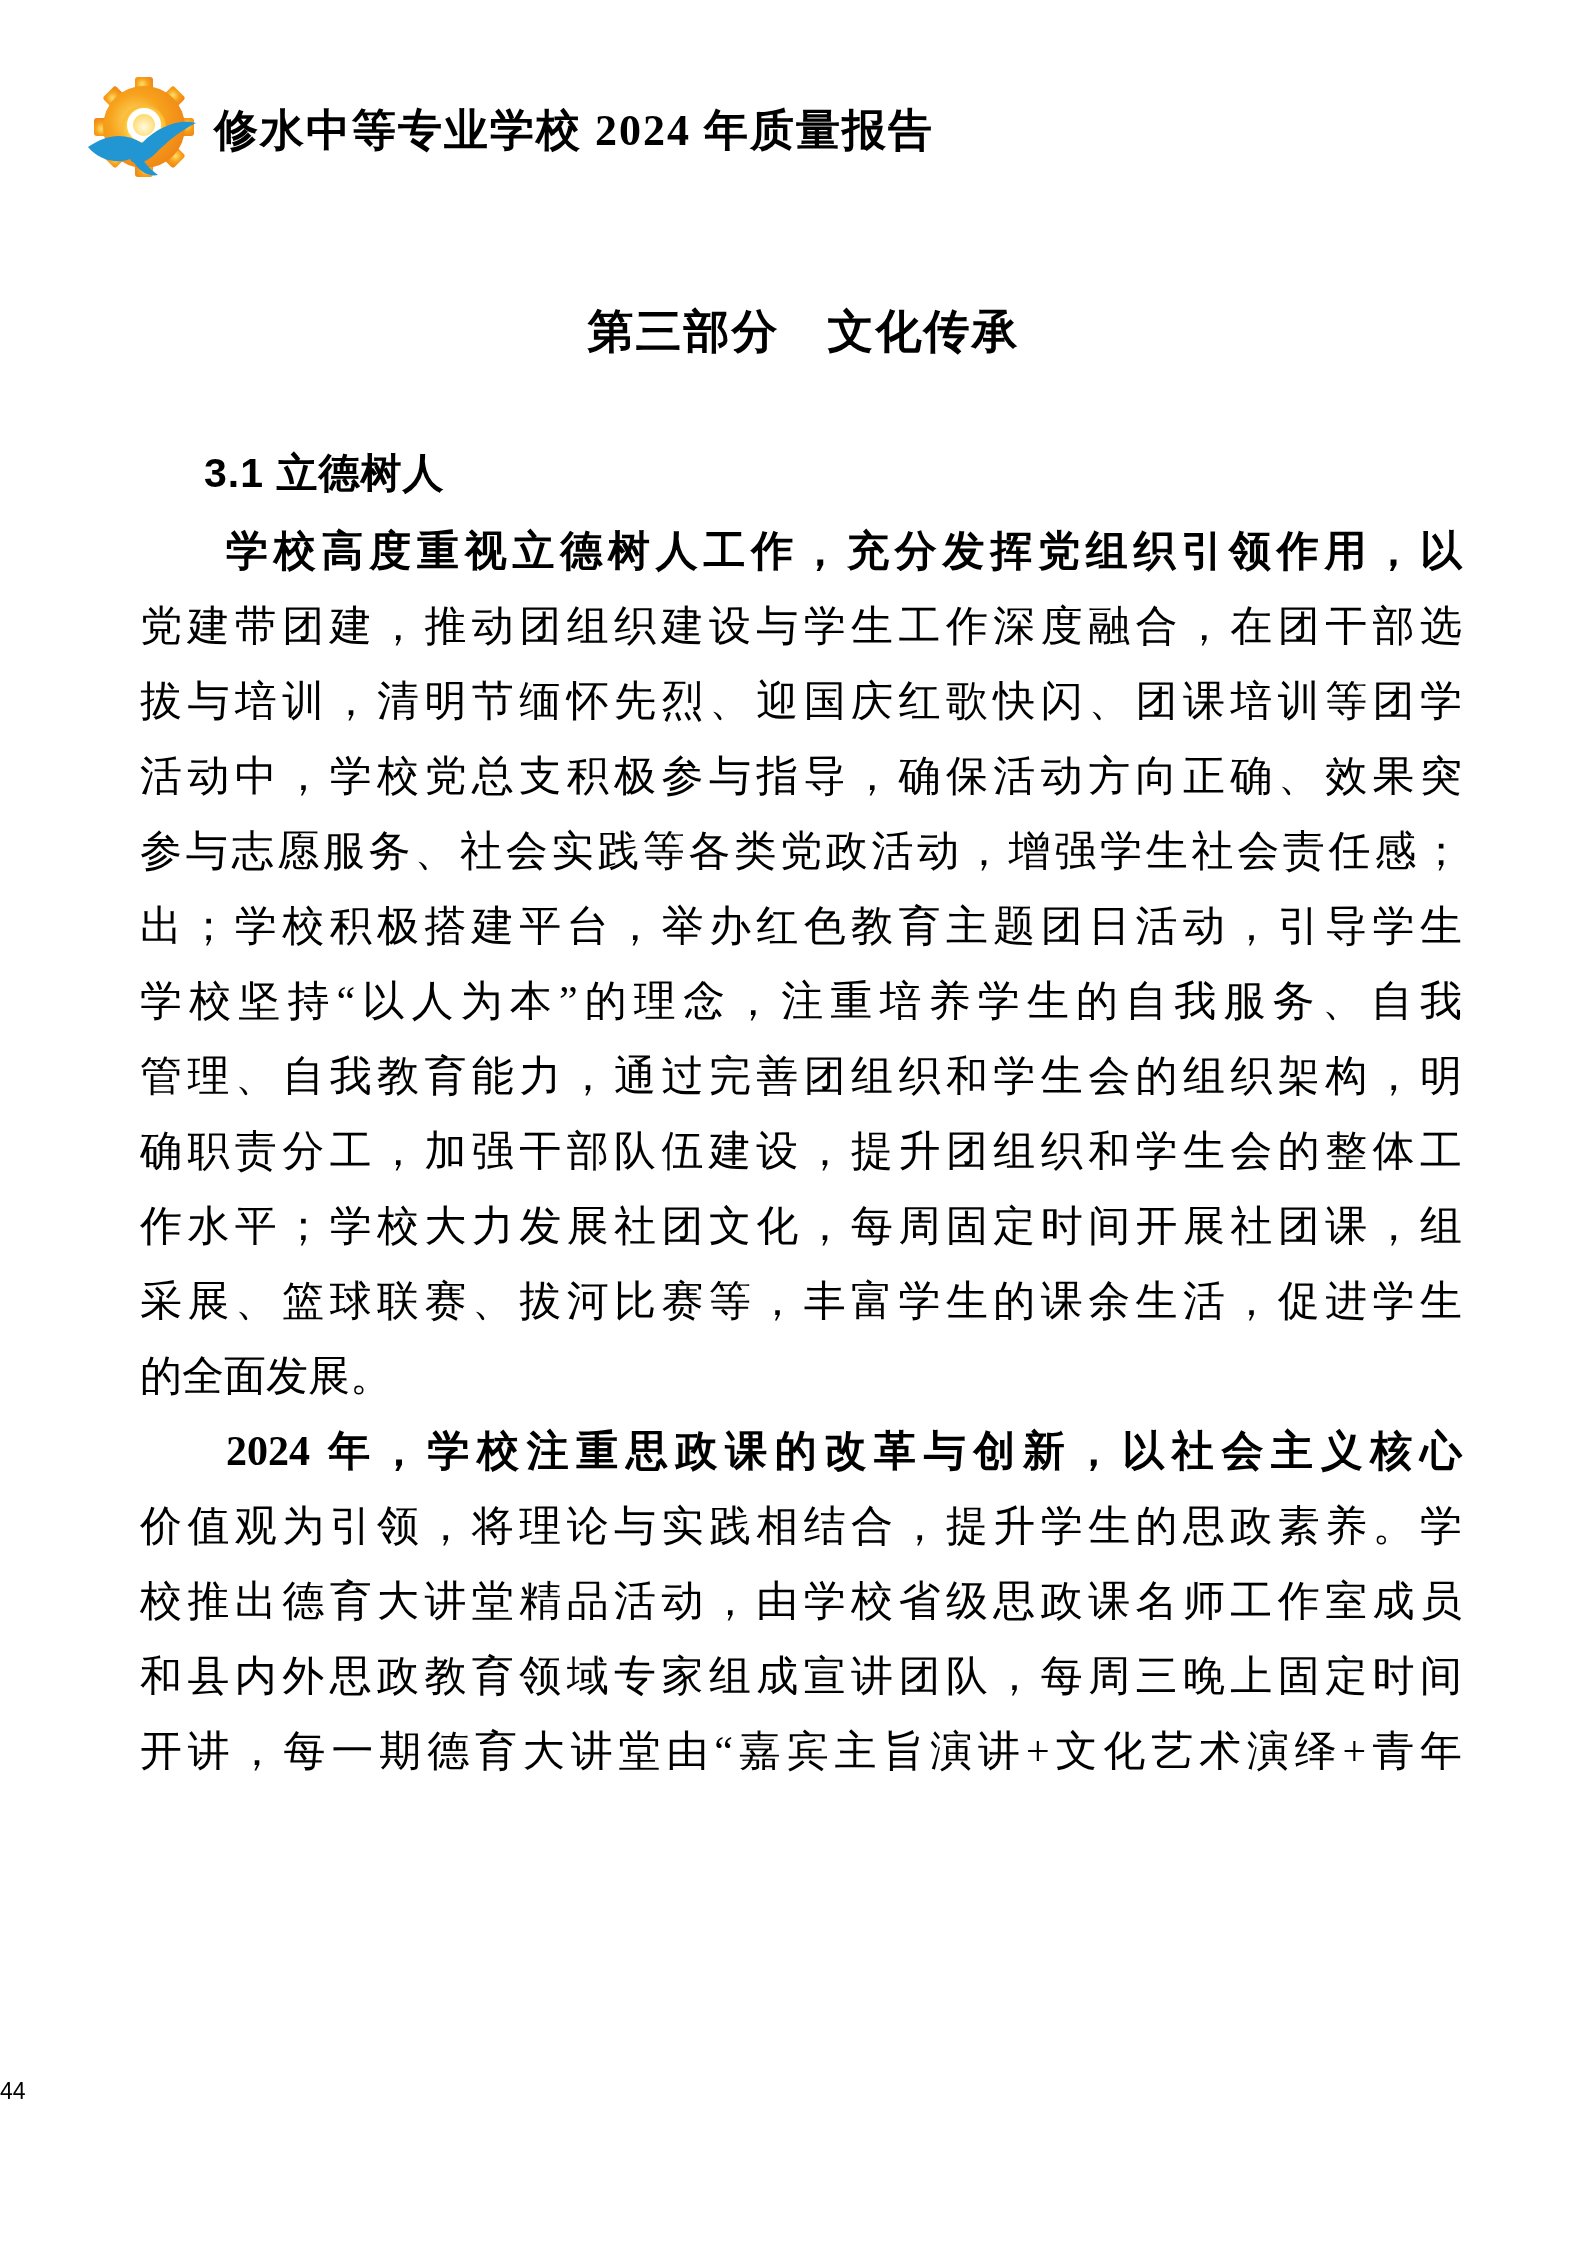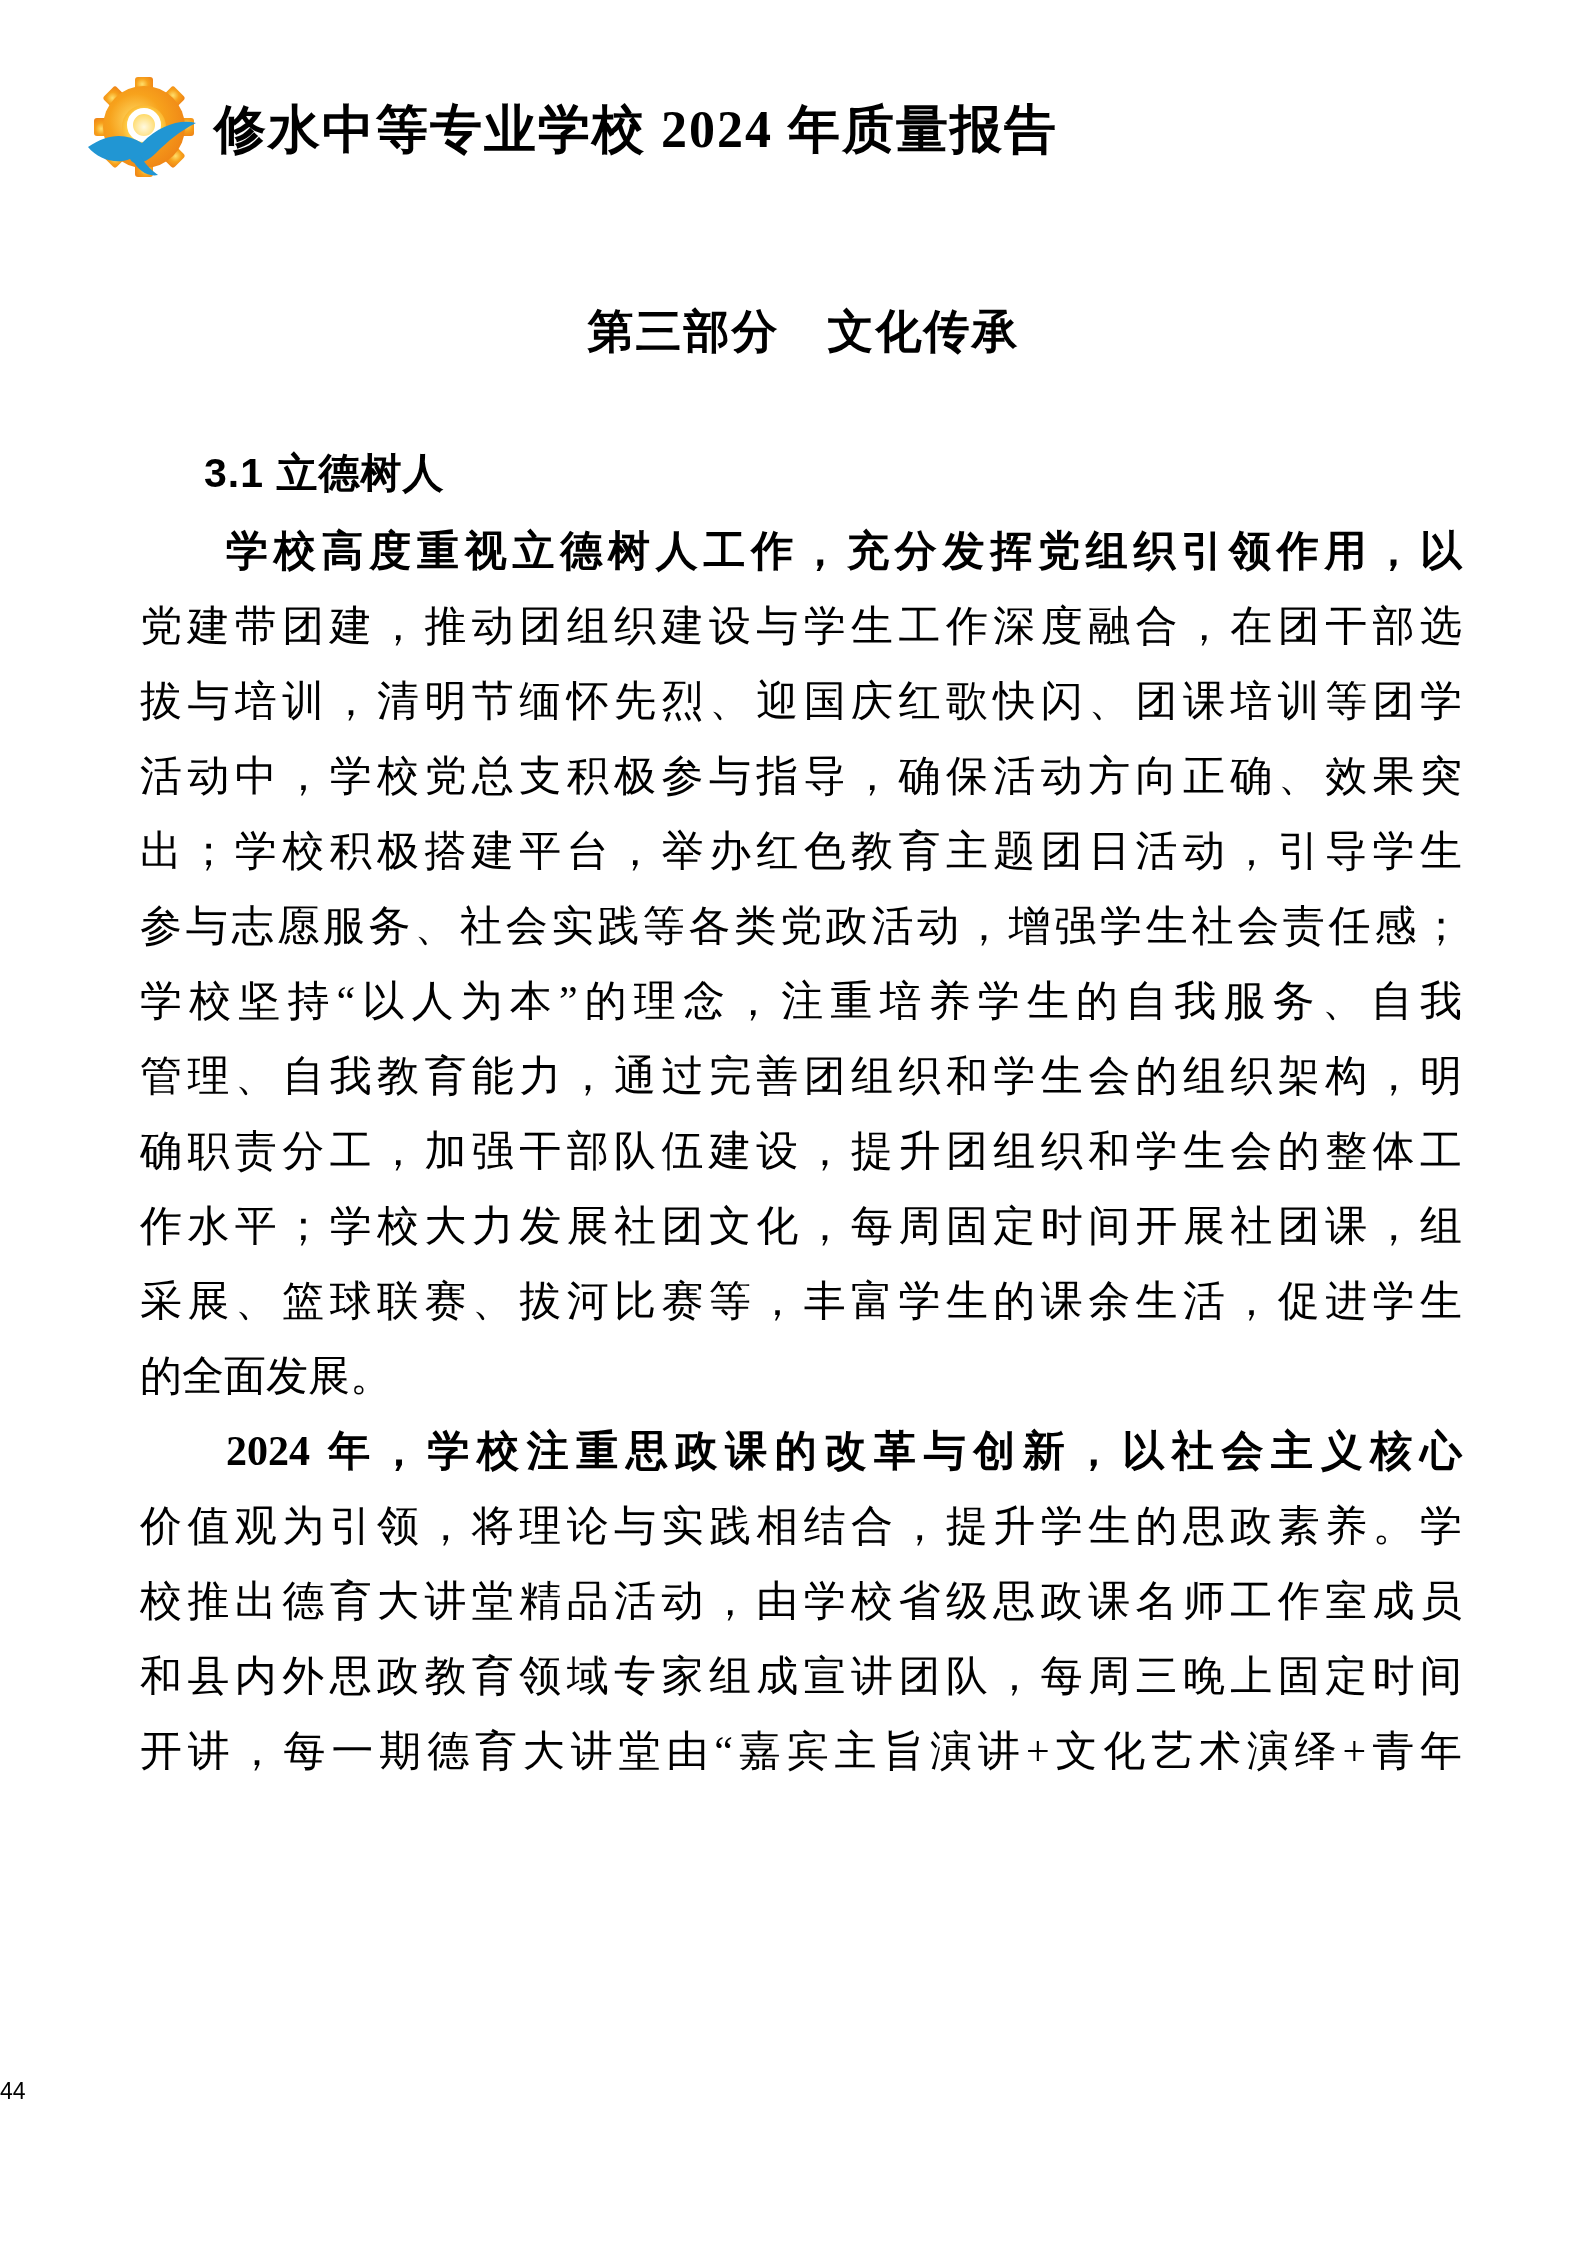--- a/index.html
+++ b/index.html
@@ -12,21 +12,21 @@
   }
   .header{
     position:absolute;top:74px;left:86px;
     display:flex;align-items:center;gap:16px;
   }
   .logo{display:block;}
   .logo svg{width:112px;height:112px;display:block;}
   .header-title{
     font-family:"Liberation Serif","DejaVu Serif",serif;
     font-weight:700;
-    font-size:52px;
+    font-size:44px;
     letter-spacing:2px;
     white-space:nowrap;
   }
   .part-title{
     position:absolute;top:291px;left:0;width:100%;margin:10px;
     text-align:center;
     font-family:"Liberation Serif","DejaVu Serif",serif;
     font-weight:700;
     font-size:46px;
     letter-spacing:2px;
@@ -99,22 +99,22 @@
 
   <h1 class="part-title">第三部分　文化传承</h1>
 
   <h2 class="section-heading">3.1 立德树人</h2>
 
   <div class="body-text" id="body-text">
       <div class="line indent">学校高度重视立德树人工作，充分发挥党组织引领作用，以</div>
       <div class="line">党建带团建，推动团组织建设与学生工作深度融合，在团干部选</div>
       <div class="line">拔与培训，清明节缅怀先烈、迎国庆红歌快闪、团课培训等团学</div>
       <div class="line">活动中，学校党总支积极参与指导，确保活动方向正确、效果突</div>
+      <div class="line">参与志愿服务、社会实践等各类党政活动，增强学生社会责任感；</div>
       <div class="line">出；学校积极搭建平台，举办红色教育主题团日活动，引导学生</div>
-      <div class="line">参与志愿服务、社会实践等各类党政活动，增强学生社会责任感；</div>
       <div class="line">学校坚持“以人为本”的理念，注重培养学生的自我服务、自我</div>
       <div class="line">管理、自我教育能力，通过完善团组织和学生会的组织架构，明</div>
       <div class="line">确职责分工，加强干部队伍建设，提升团组织和学生会的整体工</div>
       <div class="line">作水平；学校大力发展社团文化，每周固定时间开展社团课，组</div>
       <div class="line">采展、篮球联赛、拔河比赛等，丰富学生的课余生活，促进学生</div>
       <div class="line no-just">的全面发展。</div>
       <div class="line indent">2024 年，学校注重思政课的改革与创新，以社会主义核心</div>
       <div class="line">价值观为引领，将理论与实践相结合，提升学生的思政素养。学</div>
       <div class="line">校推出德育大讲堂精品活动，由学校省级思政课名师工作室成员</div>
       <div class="line">和县内外思政教育领域专家组成宣讲团队，每周三晚上固定时间</div>

